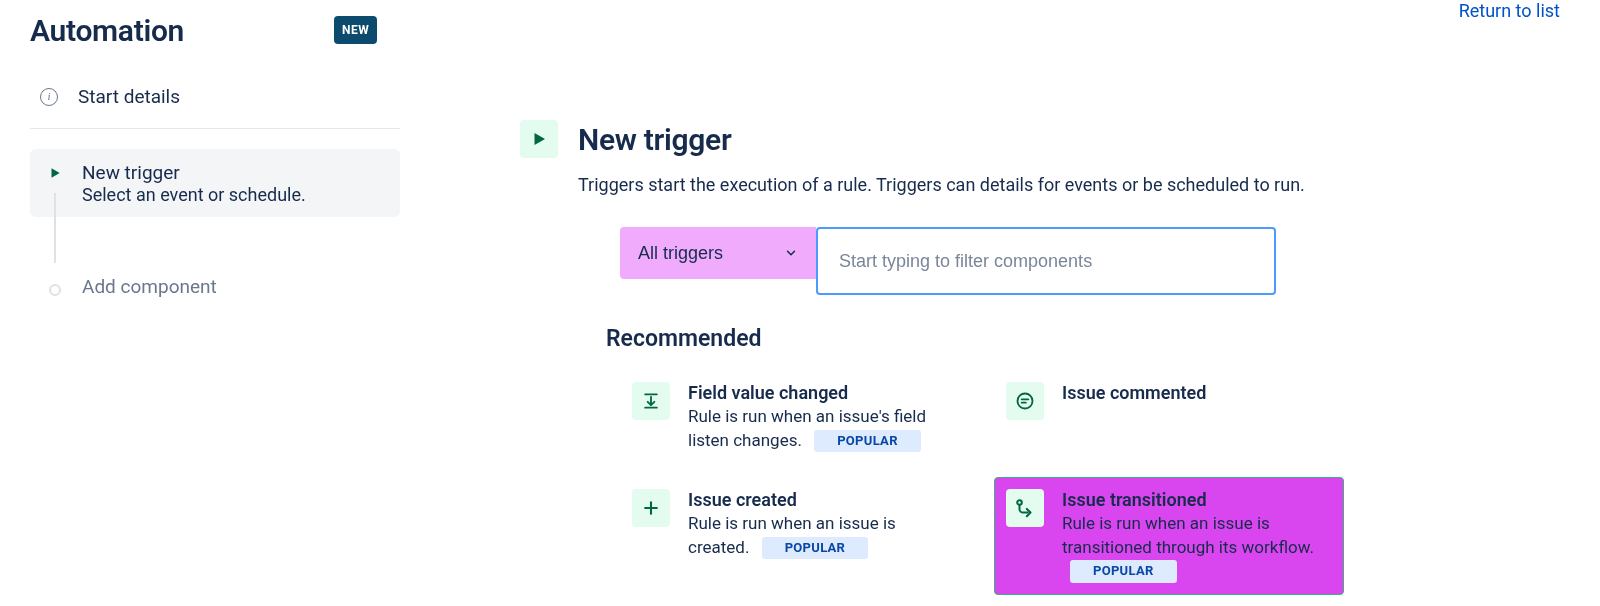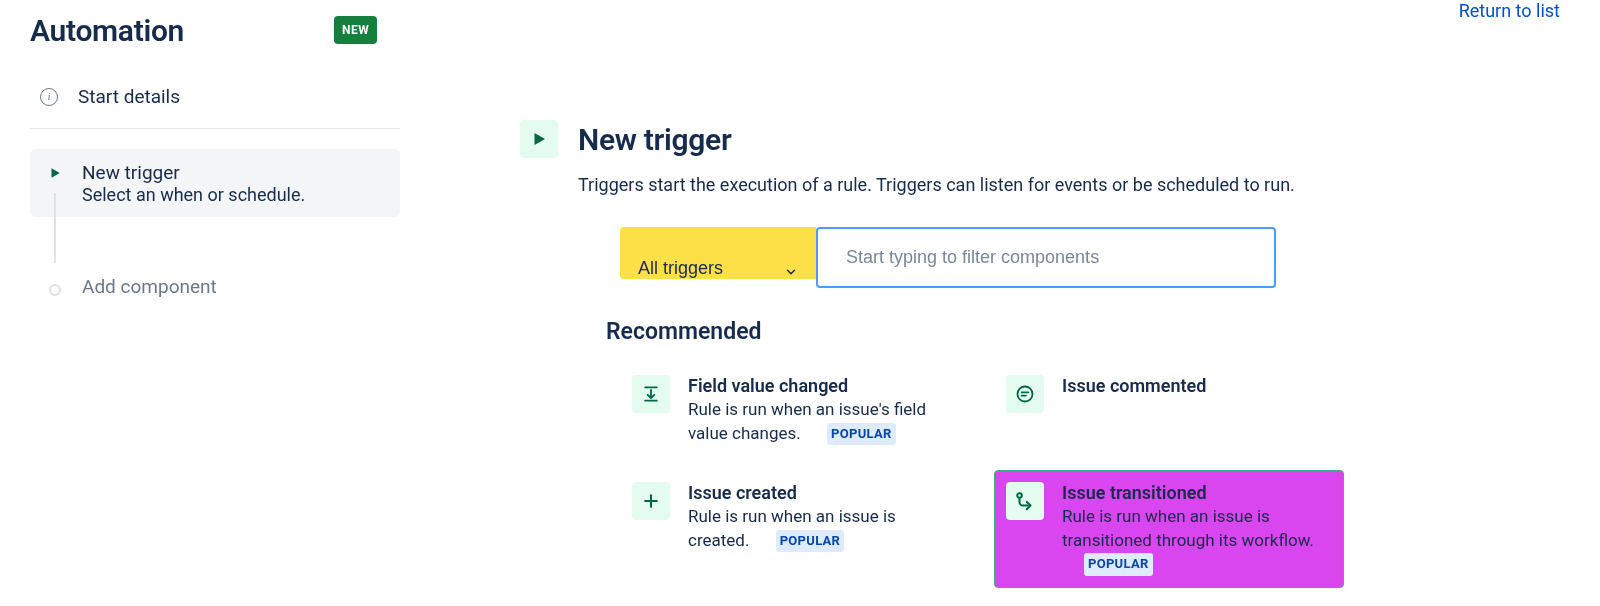--- a/index.html
+++ b/index.html
@@ -5,21 +5,21 @@
   * { box-sizing: border-box; margin: 0; padding: 0; }
   html, body { width: 1600px; height: 606px; font-family: -apple-system, BlinkMacSystemFont, "Segoe UI", Roboto, sans-serif; color: #172b4d; background: #fff; }
   .root { display: flex; width: 100%; height: 100%; padding-top: 0; }
   .sidebar { width: 420px; padding: 0 20px 0 30px; flex-shrink: 0; }
   .main { flex: 1; padding: 0 30px 0 10px; }
 
   
   .top-header { width: 100%; height: 60px; display: flex; justify-content: space-between; padding: 0 40px 0 30px; }
   .title-group { display: flex; align-items: center; gap: 150px; }
   .page-title { font-size: 30px; font-weight: 600; color: #172b4d; letter-spacing: -0.3px; }
-  .new-badge { background: #15803d; color: #fff; font-size: 12px; font-weight: 700; letter-spacing: 0.5px; padding: 7px 8px; border-radius: 4px; }
+  .new-badge { background: #0c4a6e; color: #fff; font-size: 12px; font-weight: 700; letter-spacing: 0.5px; padding: 7px 8px; border-radius: 4px; }
   .return-link { color: #0052cc; font-size: 18px; font-weight: 400; cursor: pointer; }
 
   
   .rule-details { display: flex; align-items: center; gap: 20px; padding: 25px 10px 20px 10px; border-bottom: 1px solid #e5e7eb; }
   .info-icon { width: 18px; height: 18px; border: 1.5px solid #6b778c; border-radius: 50%; display: flex; align-items: center; justify-content: center; font-size: 11px; color: #6b778c; font-style: italic; font-family: Georgia, serif; line-height: 1; }
   .rule-details-text { font-size: 19px; color: #172b4d; }
 
   .step-list { padding-top: 20px; }
   .step-item { display: flex; align-items: flex-start; gap: 16px; padding: 12px 14px; border-radius: 6px; position: relative; }
   .step-item.active { background: #f4f5f7; }
@@ -32,35 +32,35 @@
   .circle-bullet { width: 12px; height: 12px; border: 2px solid #dfe1e6; border-radius: 50%; background: #fff; margin-top: 4px; }
 
   
   .main-inner { padding: 60px 10px 0 90px; }
   .trigger-header { display: flex; align-items: center; gap: 20px; margin-bottom: 14px; }
   .trigger-icon-box { width: 38px; height: 38px; background: #e3fcef; border-radius: 4px; display: flex; align-items: center; justify-content: center; }
   .trigger-title { font-size: 30px; font-weight: 600; color: #172b4d; letter-spacing: -0.3px; }
   .trigger-desc { font-size: 18px; color: #172b4d; margin-left: 58px; margin-bottom: 30px; line-height: 1.4; }
 
   .controls-row { display: flex; margin-left: 100px; margin-bottom: 30px; }
-  .select-btn { width: 196px; height: 52px; background: #fde047; border: none; display: flex; align-items: flex-end; justify-content: space-between; padding: 0 18px; font-size: 18px; color: #172b4d; cursor: pointer; border-radius: 4px 0 0 4px; }
+  .select-btn { width: 196px; height: 52px; background: #f0abfc; border: none; display: flex; align-items: center; justify-content: space-between; padding: 0 18px; font-size: 18px; color: #172b4d; cursor: pointer; border-radius: 4px 0 0 4px; }
   .chevron { width: 14px; height: 14px; }
-  .filter-input { width: 460px; height: 61px; border: 2px solid #4c9aff; border-radius: 4px; font-size: 18px; padding: 0 28px; outline: none; color: #172b4d; }
+  .filter-input { width: 460px; height: 68px; border: 2px solid #4c9aff; border-radius: 4px; font-size: 18px; padding: 0 21px; outline: none; color: #172b4d; }
   .filter-input::placeholder { color: #7a869a; }
 
   .section-title { font-size: 23px; font-weight: 600; color: #172b4d; margin-left: 86px; margin-bottom: 18px; }
 
   .cards { display: flex; flex-wrap: wrap; gap: 0 24px; margin-left: 100px; }
   .card { width: 350px; display: flex; gap: 18px; padding: 12px; border-radius: 4px; margin-bottom: 12px; cursor: pointer; }
   .card.selected { background: #d946ef; border: 1px solid #36b37e; padding: 11px; }
   .card-icon { width: 38px; height: 38px; background: #e3fcef; border-radius: 4px; display: flex; align-items: center; justify-content: center; flex-shrink: 0; }
   .card-body { flex: 1; }
   .card-title { font-size: 18px; font-weight: 600; color: #172b4d; margin-bottom: 2px; }
   .card-desc { font-size: 17px; color: #172b4d; line-height: 1.4; }
-  .popular-badge { display: inline-block; background: #deebff; color: #0747a6; font-size: 13px; font-weight: 700; letter-spacing: 0.3px; padding: 2px 4px; border-radius: 3px; margin-left: 22px; vertical-align: 1px; }
+  .popular-badge { display: inline-block; background: #deebff; color: #0747a6; font-size: 13px; font-weight: 700; letter-spacing: 0.3px; padding: 2px 23px; border-radius: 3px; margin-left: 8px; vertical-align: 1px; }
 
   svg { display: block; }
 </style>
 </head>
 <body>
 
 <div class="top-header">
   <div class="title-group">
     <h1 class="page-title">Automation</h1>
     <span class="new-badge">NEW</span>
@@ -78,21 +78,21 @@
 
     <div class="step-list">
       <div class="step-item active" style="position:relative;">
         <div class="step-bullet">
           <svg width="14" height="14" viewBox="0 0 24 24">
               <path d="M6 4l14 8-14 8z" fill="#006644"></path>
             </svg>
         </div>
         <div>
           <div class="step-title">New trigger</div>
-          <div class="step-sub">Select an when or schedule.</div>
+          <div class="step-sub">Select an event or schedule.</div>
         </div>
         <div class="connector"></div>
       </div>
 
       <div class="step-item" style="margin-top:46px;">
         <div class="step-bullet">
           <div class="circle-bullet"></div>
         </div>
         <div class="step-add">Add component</div>
       </div>
@@ -103,21 +103,21 @@
     <div class="main-inner">
 
       <div class="trigger-header">
         <div class="trigger-icon-box">
           <svg width="18" height="18" viewBox="0 0 24 24">
               <path d="M6 4l14 8-14 8z" fill="#006644"></path>
             </svg>
         </div>
         <h2 class="trigger-title">New trigger</h2>
       </div>
-      <p class="trigger-desc">Triggers start the execution of a rule. Triggers can listen for events or be scheduled to run.</p>
+      <p class="trigger-desc">Triggers start the execution of a rule. Triggers can details for events or be scheduled to run.</p>
 
       <div class="controls-row">
         <button class="select-btn">
           <span>All triggers</span>
           <span>
             <svg class="chevron" viewBox="0 0 24 24">
                 <path d="M6 9l6 6 6-6" stroke="#172b4d" stroke-width="2.5" fill="none" stroke-linecap="round" stroke-linejoin="round"></path>
               </svg>
           </span>
         </button>
@@ -133,21 +133,21 @@
             <svg width="20" height="20" viewBox="0 0 24 24" fill="none" stroke="#006644" stroke-width="2.2" stroke-linecap="round" stroke-linejoin="round">
                 <line x1="5" y1="4" x2="19" y2="4"></line>
                 <line x1="12" y1="7" x2="12" y2="16"></line>
                 <polyline points="8 13 12 17 16 13"></polyline>
                 <line x1="5" y1="20" x2="19" y2="20"></line>
               </svg>
           </div>
           <div class="card-body">
             <div class="card-title">Field value changed</div>
             <div class="card-desc">
-              <span>Rule is run when an issue's field value changes.</span>
+              <span>Rule is run when an issue's field listen changes.</span>
               <span class="popular-badge">POPULAR</span>
             </div>
           </div>
         </div>
 
         <div class="card">
           <div class="card-icon">
             <svg width="20" height="20" viewBox="0 0 24 24" fill="none" stroke="#006644" stroke-width="2.2" stroke-linecap="round" stroke-linejoin="round">
                 <circle cx="12" cy="12" r="9"></circle>
                 <line x1="8" y1="10" x2="16" y2="10"></line>

